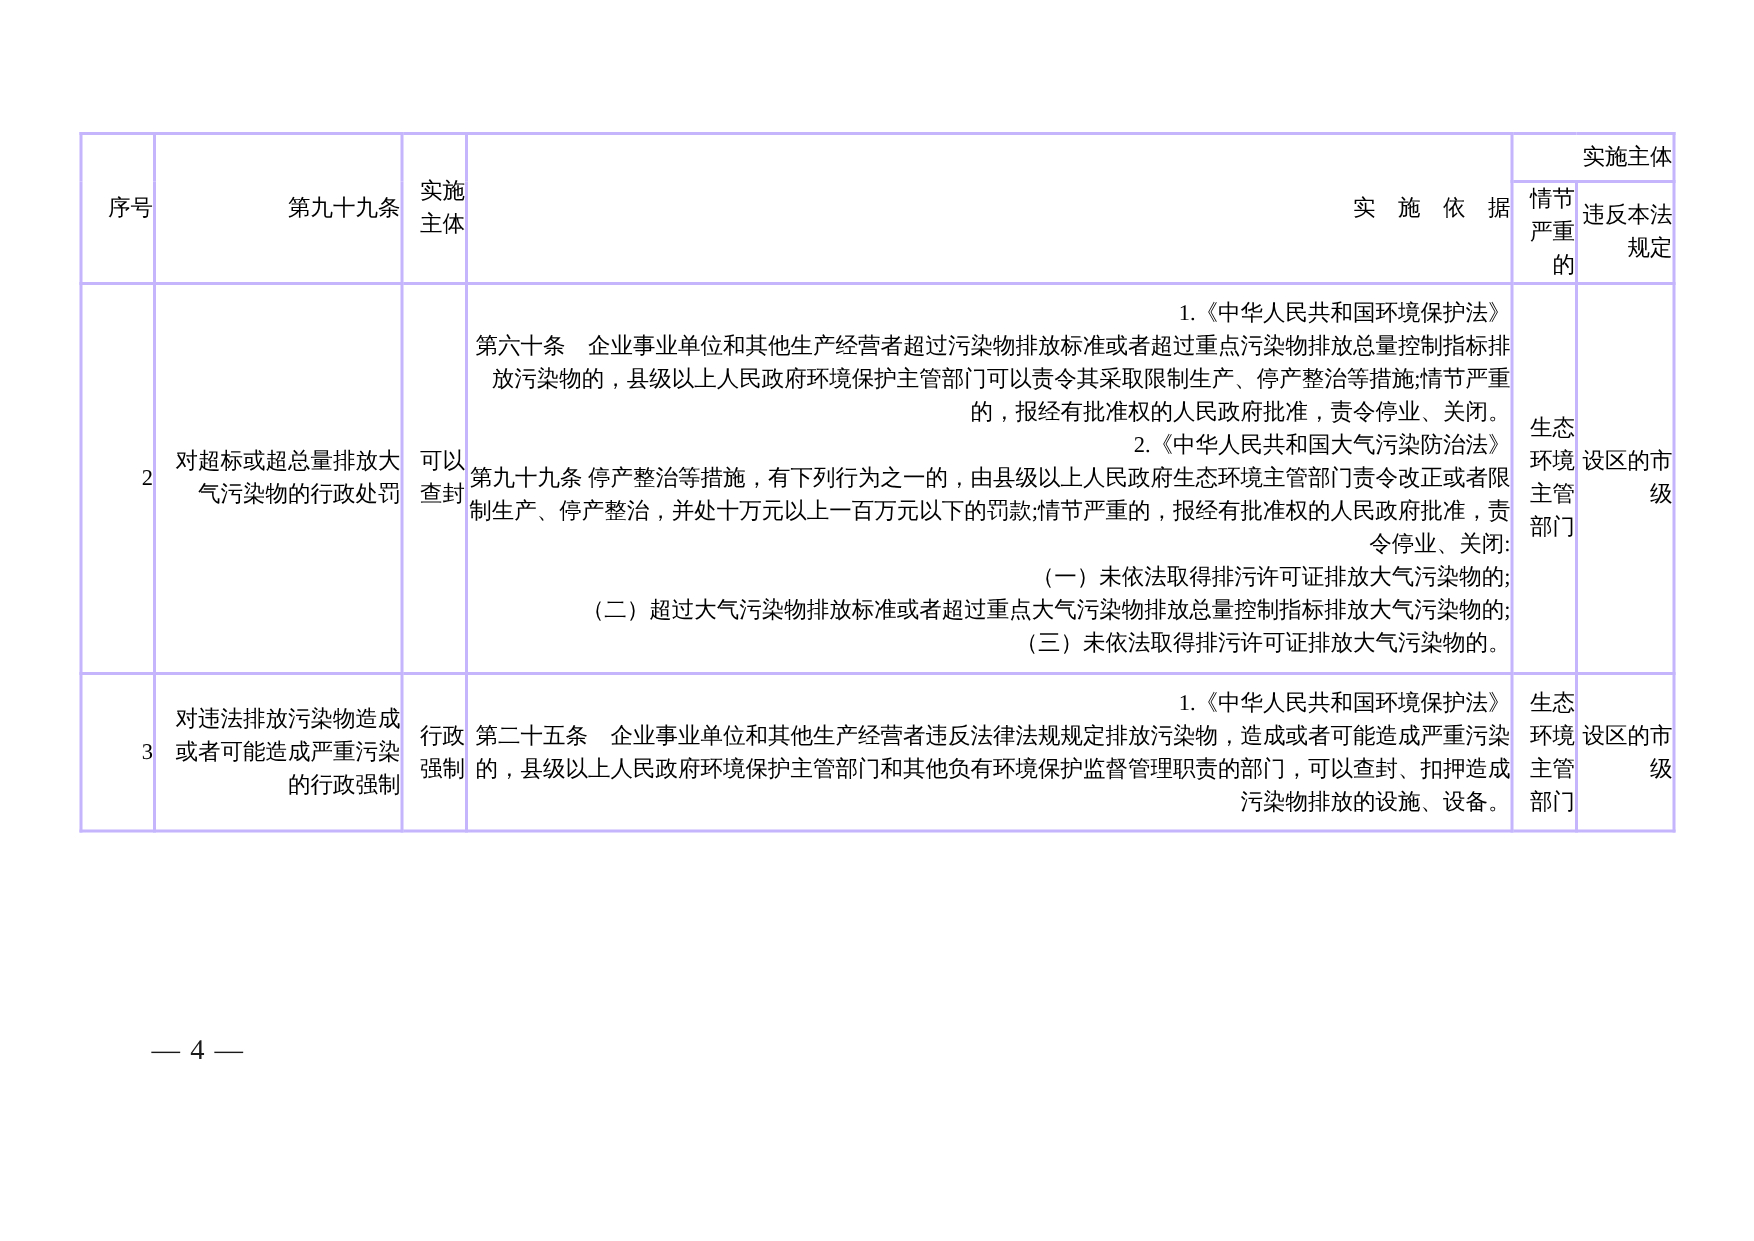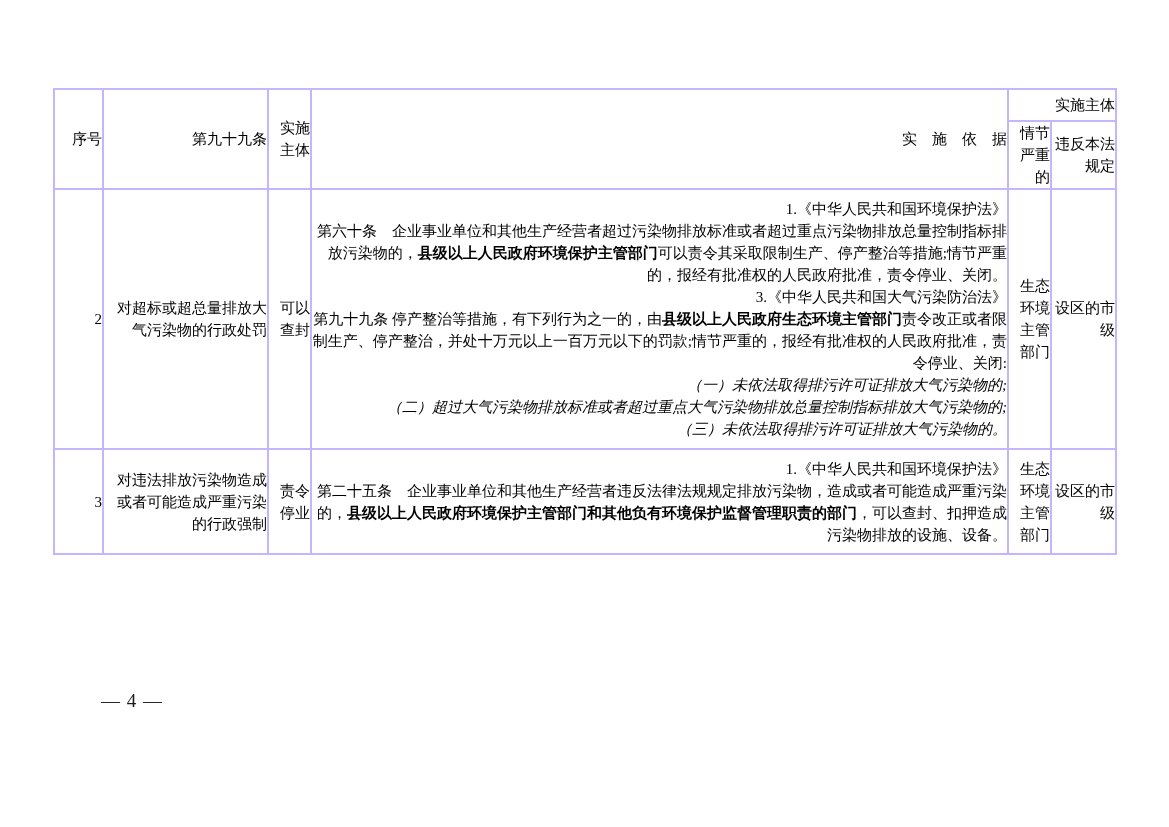--- a/index.html
+++ b/index.html
@@ -50,24 +50,23 @@
     padding: 4px 3px 2px 4px;
     font-size: 14px;
     line-height: 22px;
   }
   td.c-basis p {
     margin: 0;
     padding: 0;
   }
   td.c-basis p.indent {
     text-indent: 26px;
-    font-style: italic;
   }
   td.c-basis b {
-    font-weight: bold;
+    font-weight: normal;
   }
   td.c-dept, td.c-level, td.c-no, td.c-type {
     padding: 0 1px;
   }
   .footer {
     position: absolute;
     left: 101px;
     top: 690px;
     font-size: 19px;
     letter-spacing: 1px;
@@ -103,34 +102,34 @@
       <th>违反本法规定</th>
     </tr>
 
     <tr class="r-main">
       <td class="c-no">2</td>
       <td class="c-name">对超标或超总量排放大气污染物的行政处罚</td>
       <td class="c-type">可以查封</td>
       <td class="c-basis">
         <p><span>1.《中华人民共和国环境保护法》</span></p>
         <p><span>第六十条　企业事业单位和其他生产经营者超过污染物排放标准或者超过重点污染物排放总量控制指标排放污染物的，</span><b>县级以上人民政府环境保护主管部门</b><span>可以责令其采取限制生产、停产整治等措施;情节严重的，报经有批准权的人民政府批准，责令停业、关闭。</span></p>
-        <p><span>3.《中华人民共和国大气污染防治法》</span></p>
+        <p><span>2.《中华人民共和国大气污染防治法》</span></p>
         <p><span>第九十九条 停产整治等措施，有下列行为之一的，由</span><b>县级以上人民政府生态环境主管部门</b><span>责令改正或者限制生产、停产整治，并处十万元以上一百万元以下的罚款;情节严重的，报经有批准权的人民政府批准，责令停业、关闭:</span></p>
         <p class="indent">（一）未依法取得排污许可证排放大气污染物的;</p>
         <p class="indent">（二）超过大气污染物排放标准或者超过重点大气污染物排放总量控制指标排放大气污染物的;</p>
         <p class="indent">（三）未依法取得排污许可证排放大气污染物的。</p>
       </td>
       <td class="c-dept">生态环境主管部门</td>
       <td class="c-level">设区的市级</td>
     </tr>
 
     <tr class="r-sub">
       <td class="c-no">3</td>
       <td class="c-name">对违法排放污染物造成或者可能造成严重污染的行政强制</td>
-      <td class="c-type">责令停业</td>
+      <td class="c-type">行政强制</td>
       <td class="c-basis">
         <p><span>1.《中华人民共和国环境保护法》</span></p>
         <p><span>第二十五条　企业事业单位和其他生产经营者违反法律法规规定排放污染物，造成或者可能造成严重污染的，</span><b>县级以上人民政府环境保护主管部门和其他负有环境保护监督管理职责的部门</b><span>，可以查封、扣押造成污染物排放的设施、设备。</span></p>
       </td>
       <td class="c-dept">生态环境主管部门</td>
       <td class="c-level">设区的市级</td>
     </tr>
   </tbody>
     </table>
 

